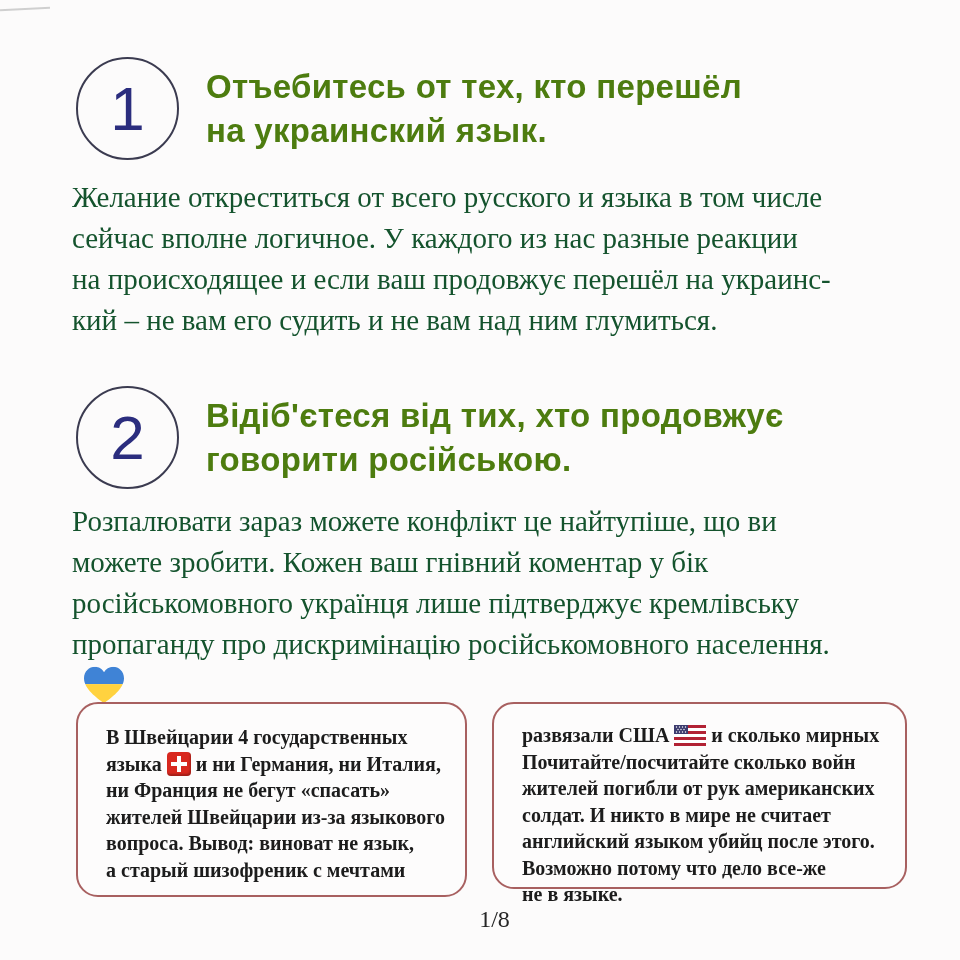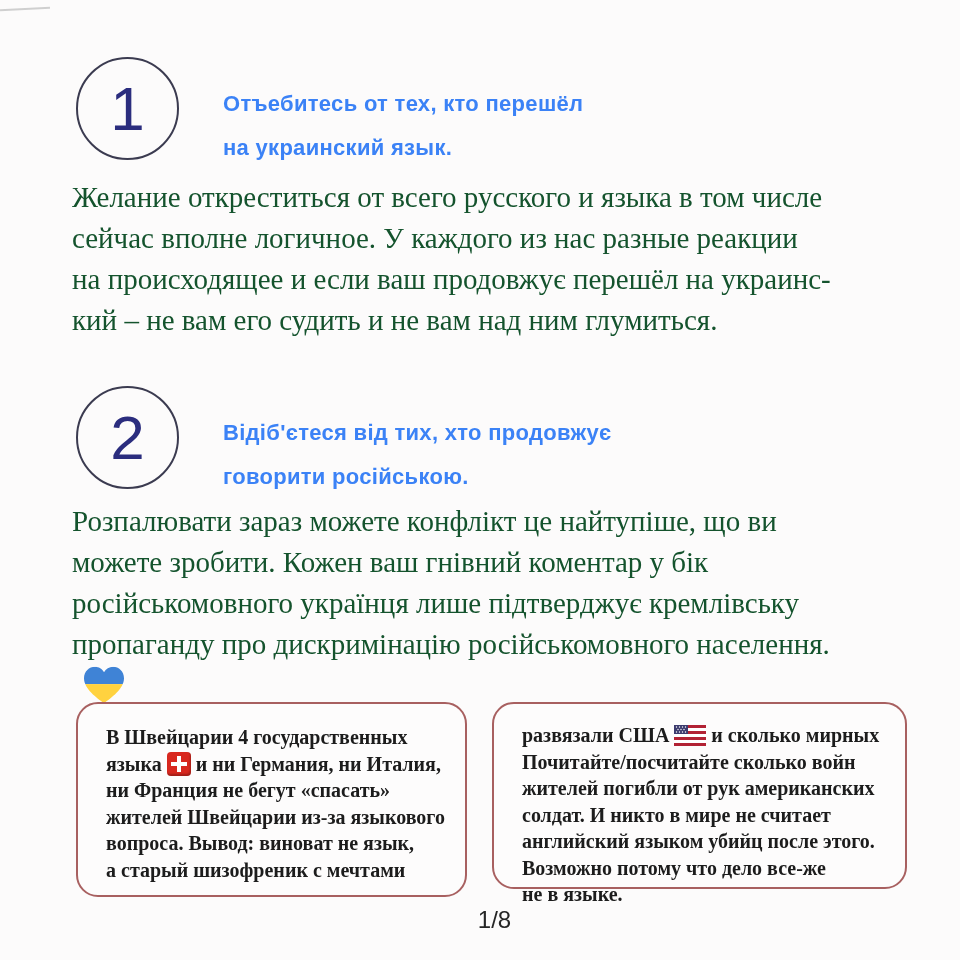--- a/index.html
+++ b/index.html
@@ -21,24 +21,24 @@
     box-sizing:border-box;
     background:transparent;
   }
   .num-circle span{
     font-family:"Liberation Sans", sans-serif;
     font-weight:300;font-size:62px;color:#2b2d7e;line-height:1;
   }
   .circle-1{left:76px;top:57px;}
   .circle-2{left:76px;top:386px;}
   .heading{
-    position:absolute;margin:18px;
+    position:absolute;margin:1px;
     font-family:"Liberation Sans", sans-serif;
-    font-weight:600;font-size:22px;line-height:44px;
-    color:#3b82f6;letter-spacing:.3px;
+    font-weight:600;font-size:33px;line-height:44px;
+    color:#4d7c0f;letter-spacing:.3px;
   }
   .heading-1{left:205px;top:64px;}
   .heading-2{left:205px;top:393px;}
   .heading .hline{display:block;}
   .body-par{
     position:absolute;left:72px;
     font-size:29px;line-height:41px;color:#14532d;
     font-weight:500;
   }
   .body-1{top:177px;}
@@ -64,21 +64,21 @@
     box-shadow:inset -1px -2px 2px rgba(0,0,0,.25);
   }
   .flag-ch::before,.flag-ch::after{content:"";position:absolute;background:#fff;}
   .flag-ch::before{left:10px;top:4px;width:4px;height:16px;}
   .flag-ch::after{left:4px;top:10px;width:16px;height:4px;}
   .flag-us{
     display:inline-block;width:32px;height:21px;vertical-align:-4px;margin:0 5px;
   }
   .page-indicator{
     position:absolute;left:0;right:0;top:906px;text-align:center;
-    font-family:Liberation Sans, sans-serif;
+    font-family:Liberation Serif, serif;
     font-size:24px;color:#262626;font-weight:500;margin-left:29px;
   }
 </style>
 </head>
 <body>
 
 <div class="page">
 
   <div class="artifact-line"></div>
 

